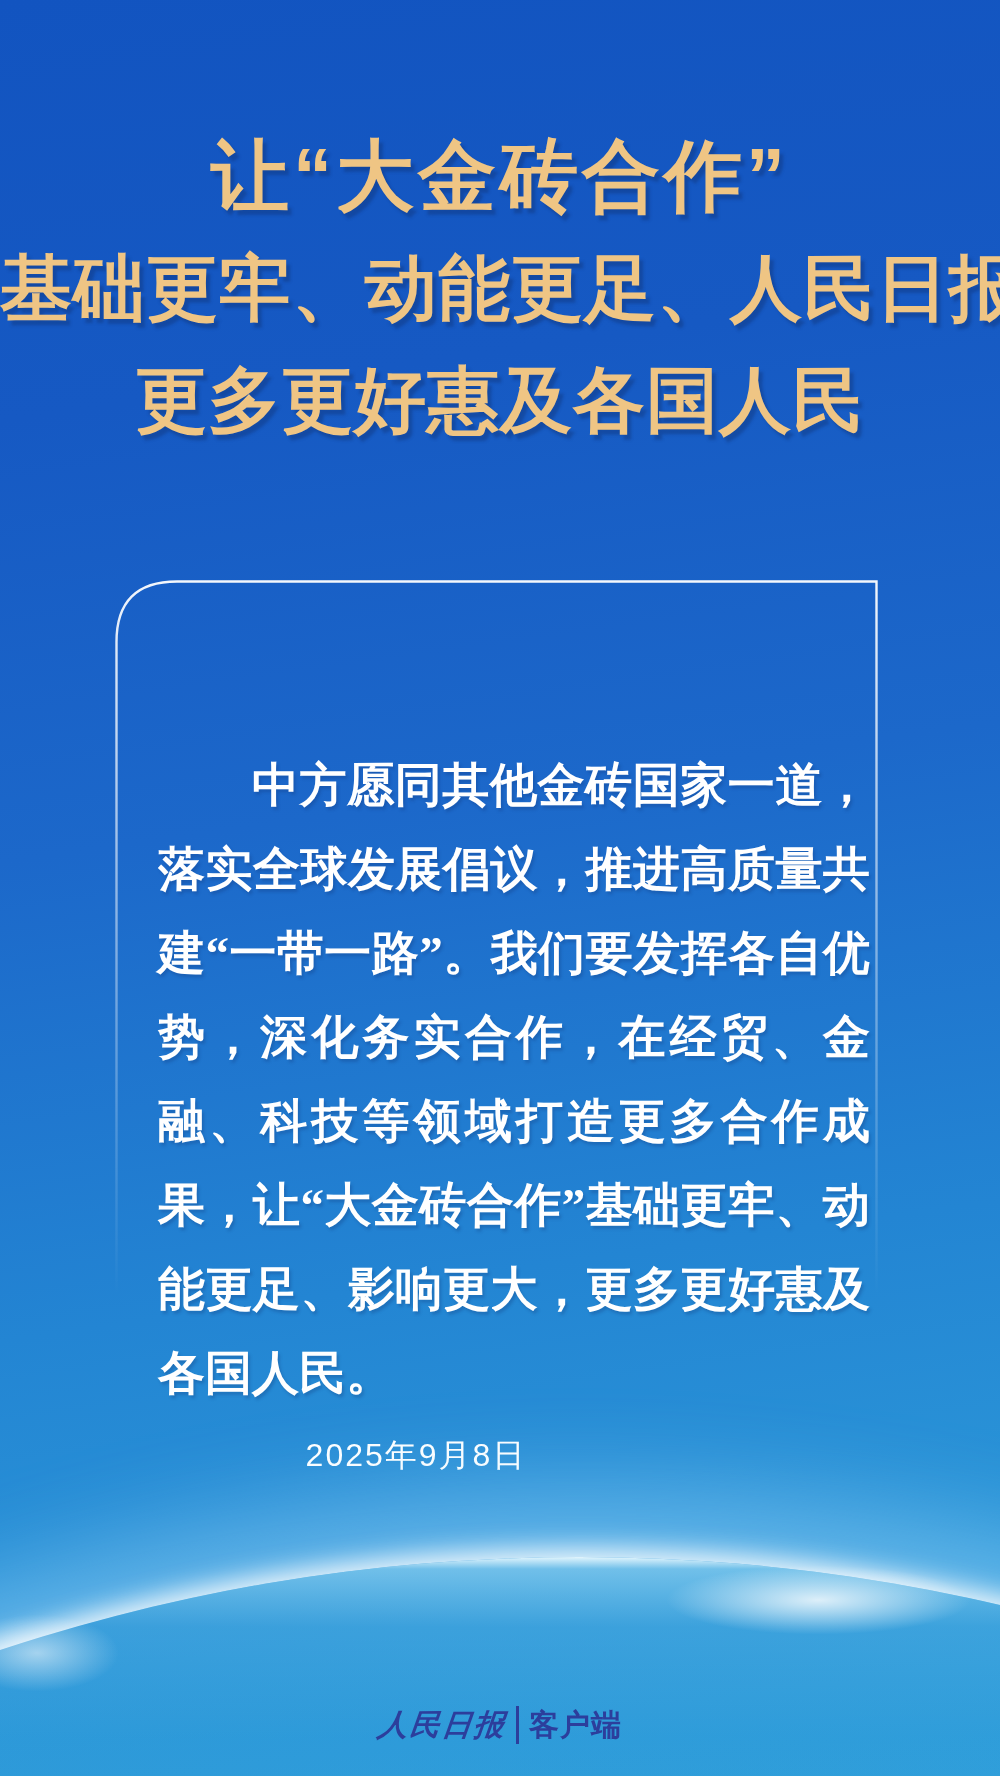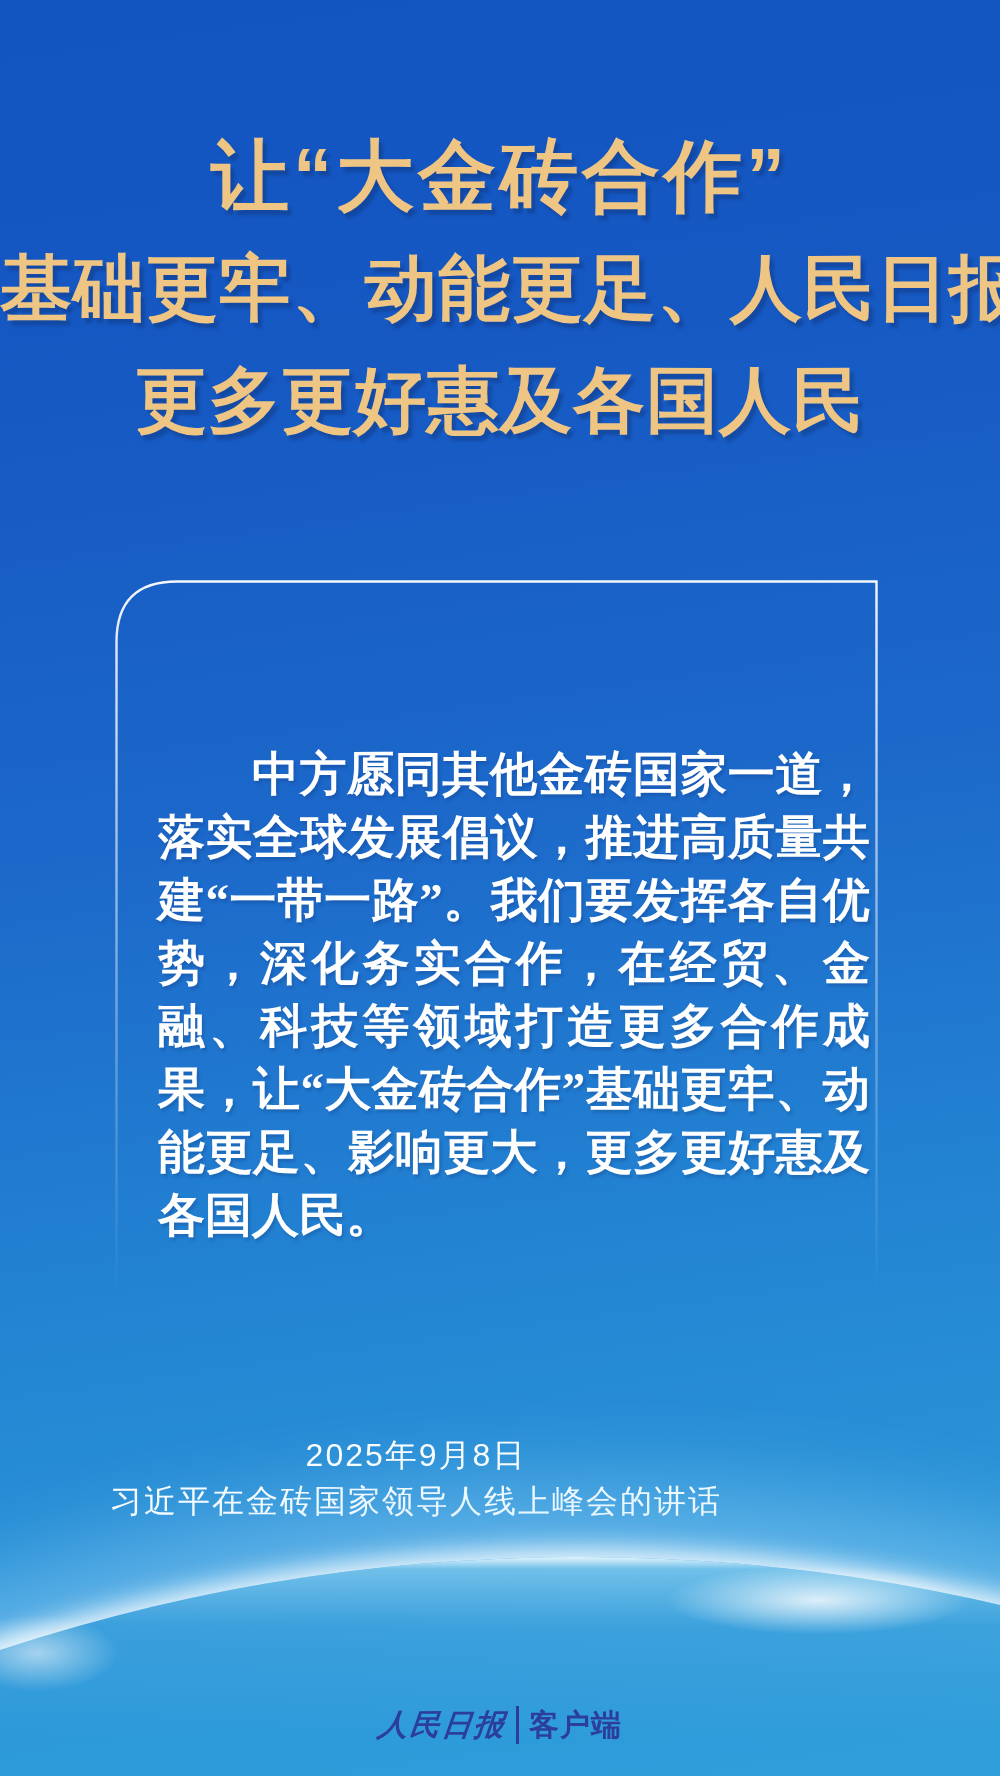--- a/index.html
+++ b/index.html
@@ -16,21 +16,21 @@
     letter-spacing:1px;white-space:nowrap;
   }
   .title .t1{font-size:78px;letter-spacing:4px;}
   .title .t2{font-size:72px;}
   .title .t3{font-size:72px;letter-spacing:1px;}
   
   .card-border{position:absolute;left:115px;top:580px;width:763px;height:730px;pointer-events:none;}
   .card-text{
     position:absolute;left:158px;top:696px;width:712px;
     font-family:"Liberation Serif","DejaVu Serif",serif;
-    font-size:47px;line-height:63px;color:#ffffff;font-weight:600;
+    font-size:47px;line-height:84px;color:#ffffff;font-weight:600;
     text-indent:2em;text-align:justify;
     text-shadow:2px 3px 3px rgba(16,47,110,.25);
   }
   
   .meta{
     position:absolute;top:1432px;left:0;width:832px;text-align:center;
     color:#ffffff;font-size:32px;line-height:46px;letter-spacing:2px;
   }
   
   .earth{
@@ -90,21 +90,20 @@
         </linearGradient>
       </defs>
       <path d="M 1.5,715 L 1.5,62 Q 1.5,1.5 62,1.5 L 761.5,1.5 L 761.5,715" fill="none" stroke="url(#borderFade)" stroke-width="2.4"></path>
     </svg>
   </div>
 
   <p class="card-text">中方愿同其他金砖国家一道，落实全球发展倡议，推进高质量共建“一带一路”。我们要发挥各自优势，深化务实合作，在经贸、金融、科技等领域打造更多合作成果，让“大金砖合作”基础更牢、动能更足、影响更大，更多更好惠及各国人民。</p>
 
   <div class="meta">
     <div>2025年9月8日</div>
-    <div>习近平在金砖国家领导人线上峰会的讲话</div>
   </div>
 
   <div class="earth"></div>
   <div class="flare flare-apex"></div>
   <div class="flare flare-left"></div>
 
   <div class="footer">
     <span class="brand-calli">人民日报</span>
     <span class="brand-bar"></span>
     <span class="brand-suffix">客户端</span>

